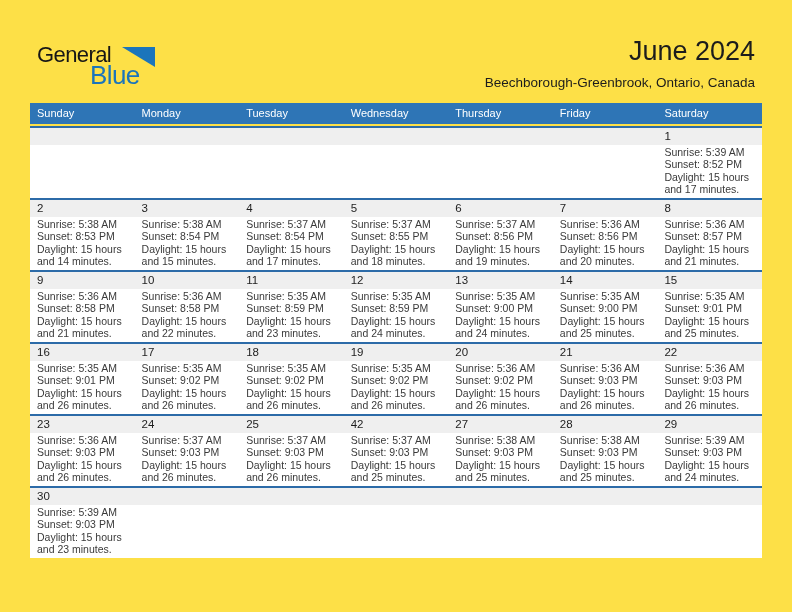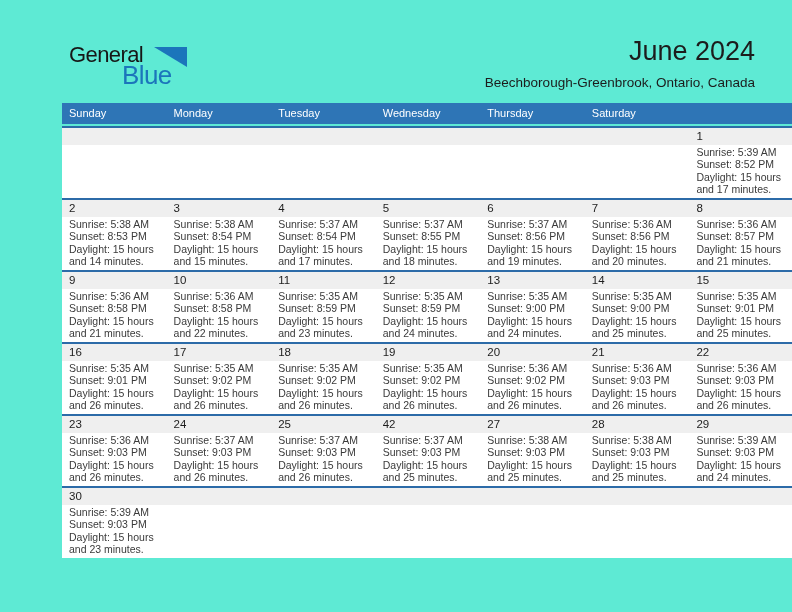--- a/index.html
+++ b/index.html
@@ -1,21 +1,21 @@
 <!DOCTYPE html>
 <html><head>
 <meta charset="utf-8">
 <style>
   html,body{margin:0;padding:0;background:#ffffff;}
   body{
     width:792px;height:612px;overflow:hidden;position:relative;
     font-family:"Liberation Sans", sans-serif;
     -webkit-font-smoothing:antialiased;
   }
-  .page{position:absolute;inset:0;background:#5eead4;padding-left:32px;}
+  .page{position:absolute;inset:0;background:#fde047;}
 
   
   .top-area{position:relative;height:103px;}
   .logo{position:absolute;left:37px;top:44px;width:130px;height:50px;}
   .logo-line1{font-size:22px;line-height:22px;color:#161616;letter-spacing:-0.6px;font-weight:500;}
   .logo-tri{position:absolute;left:85px;top:3px;}
   .logo-line2{position:absolute;left:53px;top:20px;font-size:26px;line-height:22px;color:#1B75BB;letter-spacing:-0.6px;font-weight:500;}
   .titles{position:absolute;right:37px;top:36px;text-align:right;}
   .month-title{font-size:27px;line-height:30px;color:#1c1c1c;}
   .location{font-size:13.5px;line-height:16px;color:#1c1c1c;margin-top:9px;}
@@ -68,20 +68,21 @@
     </div>
   </div>
 
   <div class="cal">
     <div class="weekday-row">
       <div class="weekday-cell">Sunday</div>
       <div class="weekday-cell">Monday</div>
       <div class="weekday-cell">Tuesday</div>
       <div class="weekday-cell">Wednesday</div>
       <div class="weekday-cell">Thursday</div>
+      <div class="weekday-cell">Friday</div>
       <div class="weekday-cell">Saturday</div>
     </div>
     <div class="weeks">
         <div class="week-row">
           <div class="number-band">
             <div class="num-cell"></div>
             <div class="num-cell"></div>
             <div class="num-cell"></div>
             <div class="num-cell"></div>
             <div class="num-cell"></div>

